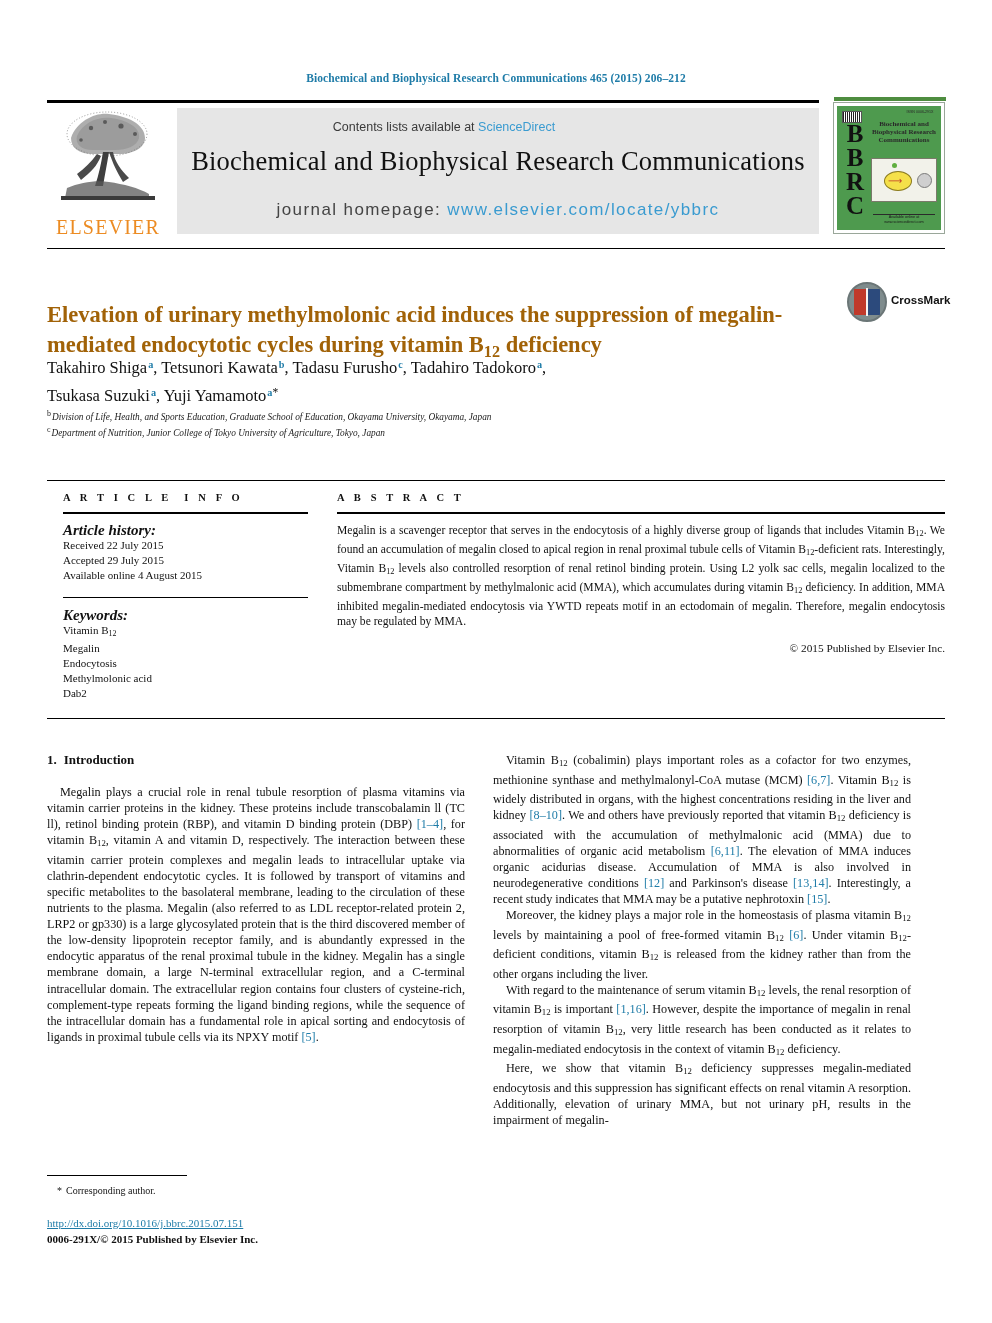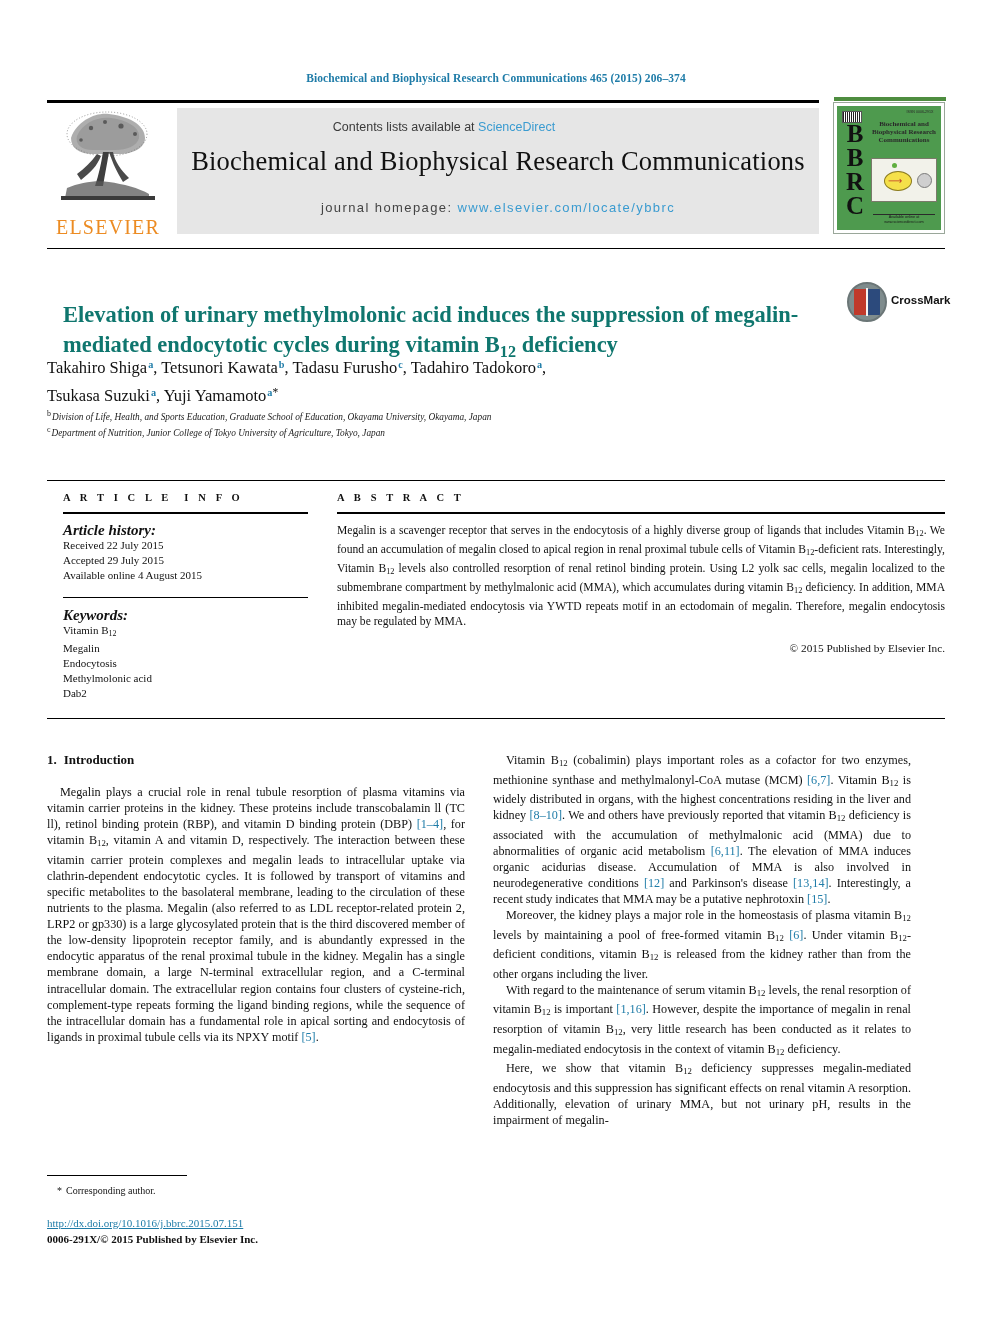--- a/index.html
+++ b/index.html
@@ -97,21 +97,21 @@
     font-size: 26.5px;
     color: #111;
     letter-spacing: 0.2px;
   }
   .homepage-line {
     position: absolute;
     left: 0; top: 92px;
     width: 642px;
     text-align: center;
     font-family: "Liberation Sans", sans-serif;
-    font-size: 13px;
+    font-size: 17px;
     letter-spacing: 1.4px;
     color: #444;
   }
   .homepage-line .url {
     color: #3a9bd0;
   }
   .cover-thumb {
     position: absolute;
     left: 786px; top: 2px;
     width: 112px;
@@ -238,26 +238,26 @@
   }
   .rule-thin {
     position: absolute;
     left: 0; top: 0;
     width: 898px;
     height: 1px;
     background: #000;
   }
   .article-title {
     position: absolute;
-    left: 16px; top: 37px;
+    left: 0; top: 37px;
     width: 790px;
     font-family: "Liberation Serif", serif;
     font-size: 22.5px;
     line-height: 30px;
-    color: #0f766e;
+    color: #a16207;
   }
   .sub { font-size: 0.72em; vertical-align: -0.28em; }
   .authors {
     position: absolute;
     left: 0; top: 105px;
     width: 820px;
     font-family: "Liberation Serif", serif;
     font-size: 16.5px;
     line-height: 24px;
     color: #111;
@@ -482,21 +482,21 @@
     font-weight: bold;
     font-size: 11px;
     color: #111;
   }
 </style>
 </head>
 <body>
 
 <div class="page">
 
-  <div class="running-head">Biochemical and Biophysical Research Communications 465 (2015) 206–374</div>
+  <div class="running-head">Biochemical and Biophysical Research Communications 465 (2015) 206–212</div>
 
   <div class="masthead">
     <div class="top-rule"></div>
 
     <div class="elsevier-block">
       <svg class="tree-svg" width="122" height="96" viewBox="0 0 122 96">
         <g fill="#4a4a4a">
           <ellipse cx="60" cy="26" rx="40" ry="22" fill="none" stroke="#555" stroke-width="0.6" stroke-dasharray="1 2"></ellipse>
           <path d="M24 30 C30 12, 50 4, 62 6 C80 8, 98 16, 98 30 C98 40, 86 46, 72 46 L46 46 C32 46, 24 40, 24 30 Z" fill="#6b6b6b" opacity="0.55"></path>
           <path d="M30 28 C36 14, 52 8, 64 10 C80 12, 94 20, 92 30 C90 38, 80 42, 68 42 L46 42 C34 42, 28 36, 30 28 Z" fill="#8a8a8a" opacity="0.5"></path>

